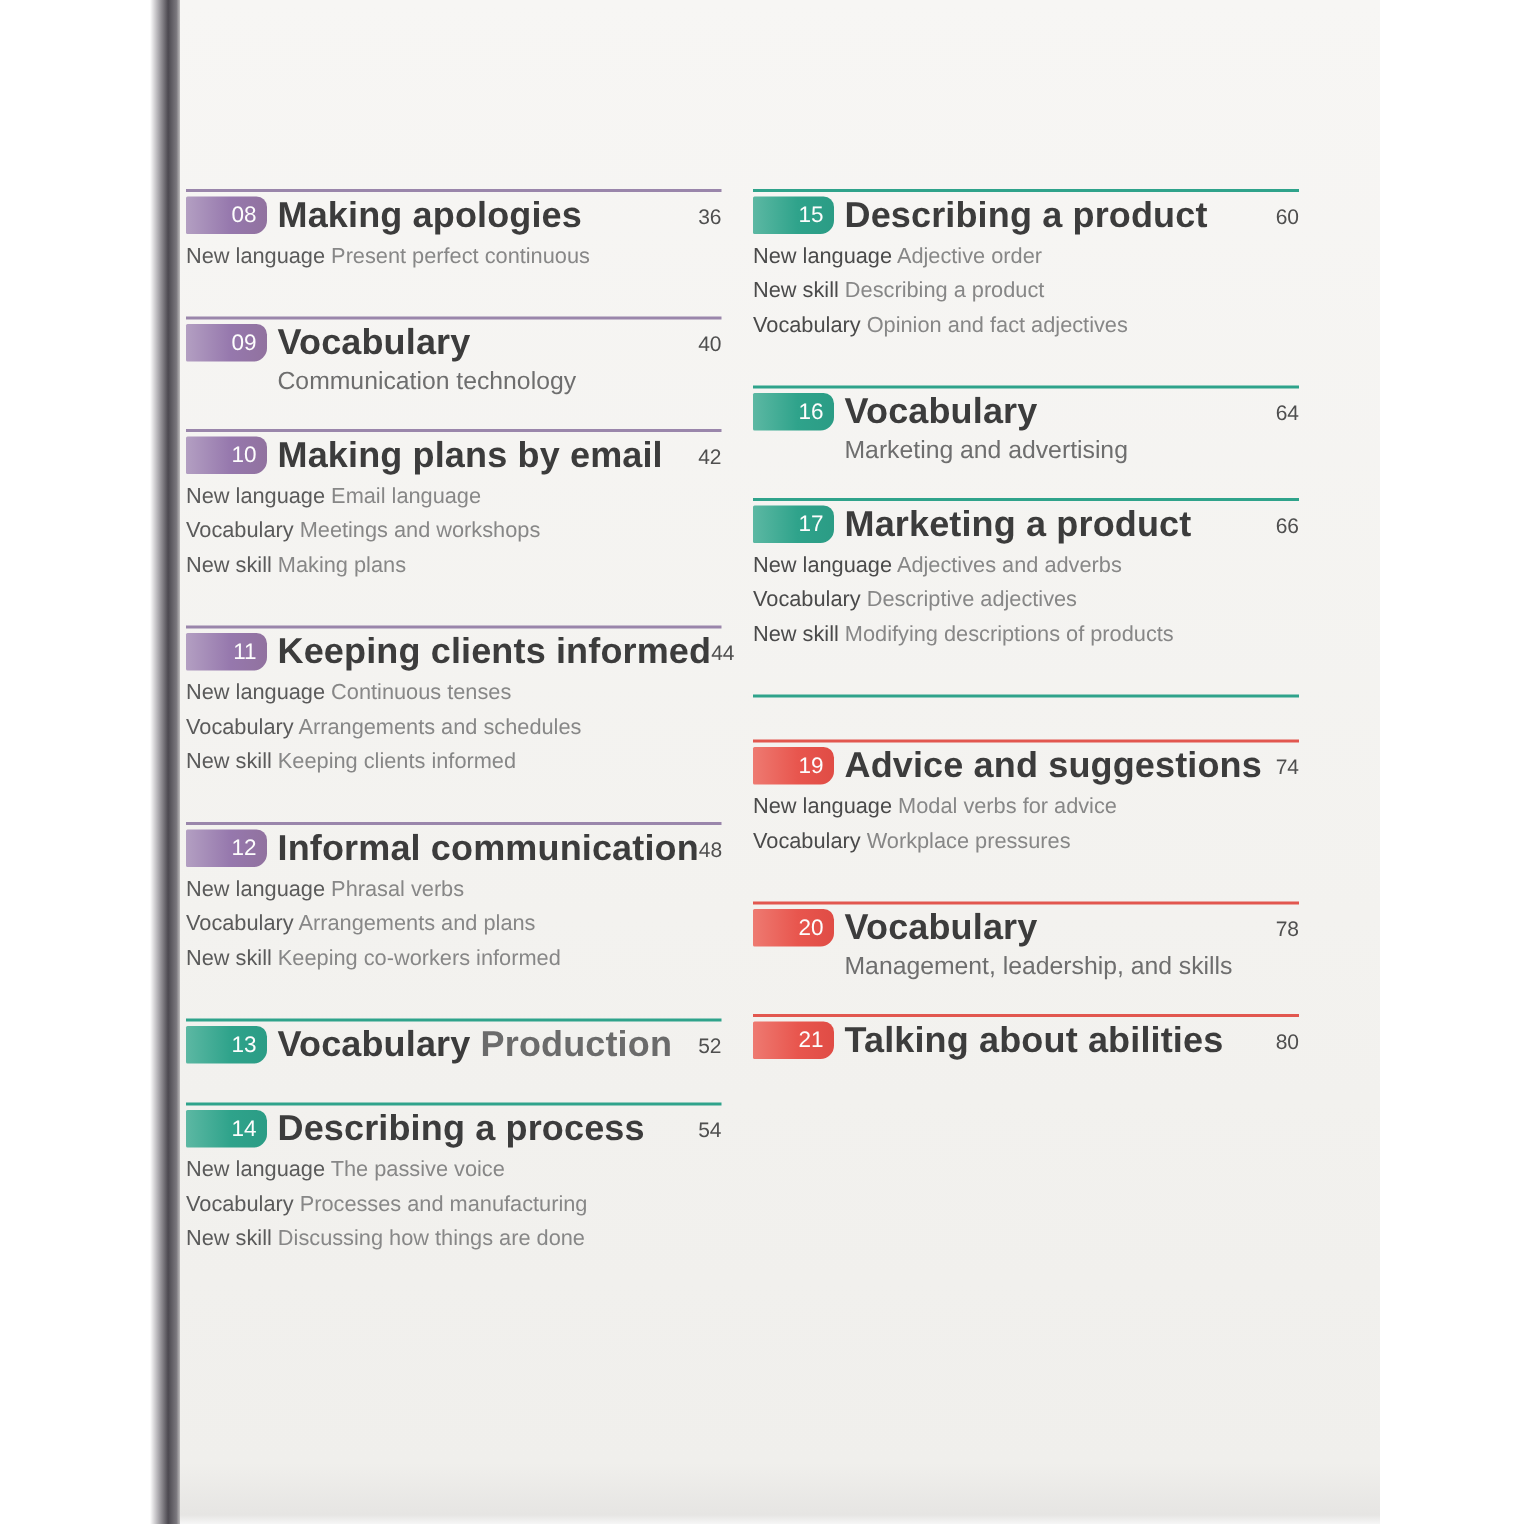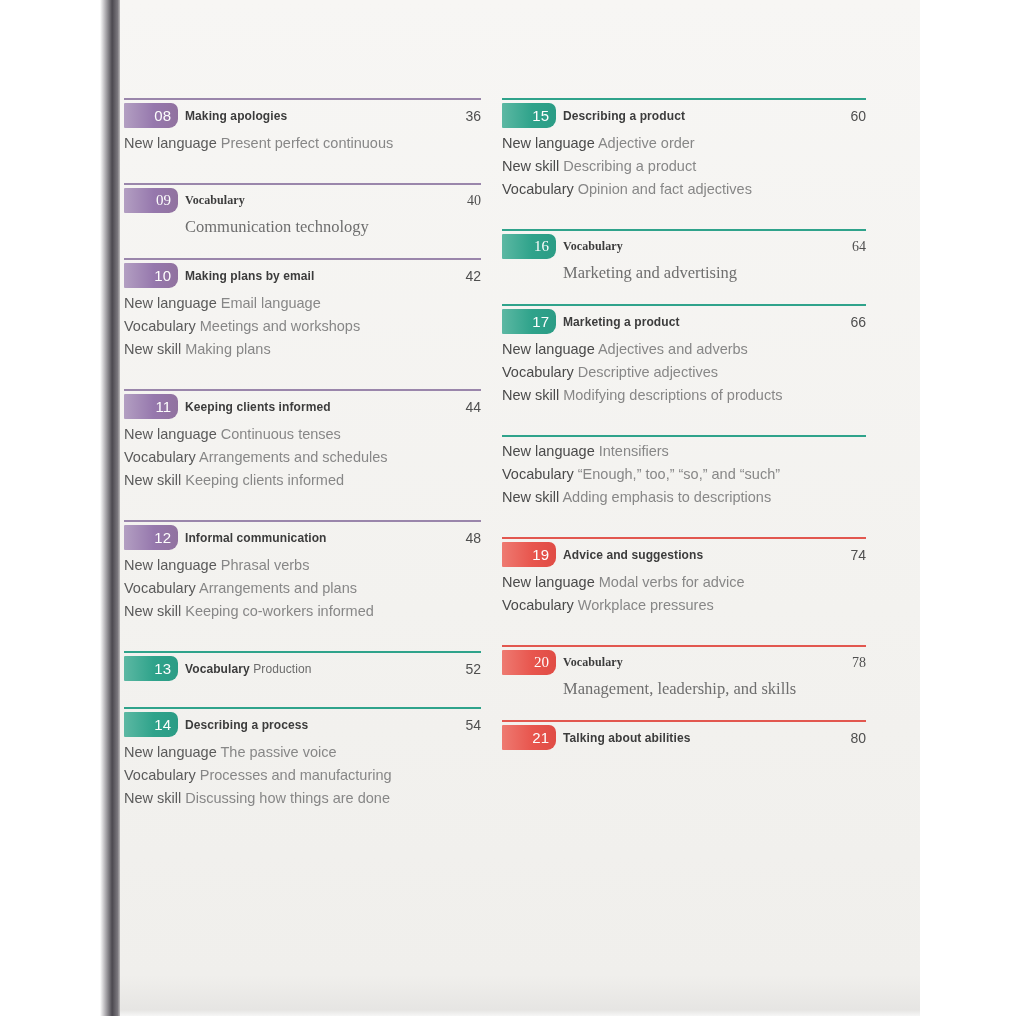--- a/index.html
+++ b/index.html
@@ -13,47 +13,47 @@
     position:absolute; left:100px; top:0; width:22px; height:1016px;
     background:linear-gradient(to right,#ffffff 0%,#b8b6ba 22%,#4c4950 55%,#7a777d 80%,#f4f3f0 100%);
   }
 
   
   .page {
     position:absolute; left:120px; top:0; width:800px; height:1016px;
     background:linear-gradient(to bottom,#f7f6f4 0%,#f3f2ef 60%,#f0efec 96%,#e6e5e3 99.4%,#f6f6f6 100%);
   }
 
-  .toc { display:flex; gap:21px; padding:98px 0 0 4px; }
+  .toc { display:flex; gap:21px; padding:98px 0 0 4px;margin-top:28px; }
   .col-left  { width:357px; }
   .col-right { width:364px; }
 
   .entry { }
   .rule { border-top:2px solid; }
   .head { display:flex; align-items:center; height:27px; margin-top:2px; }
   .badge {
     width:54px; height:25px; flex:0 0 54px;
     display:flex; align-items:center; justify-content:flex-end;
     padding-right:7px; color:#fdfdfd; font-size:15px;
     border-radius:1px 7px 9px 1px;
   }
-  .title { margin-left:7px; font-size:12px; font-weight:bold; color:#3c3c3c; letter-spacing:.1px; white-space:nowrap; }
-  .title .suffix { font-weight:normal; color:#6b6b6b; }
+  .title { margin-left:7px; font-size:24px; font-weight:bold; color:#3c3c3c; letter-spacing:.1px; white-space:nowrap; }
+  .title .suffix { font-weight:bold; color:#6b6b6b; }
   .pagenum { margin-left:auto; font-size:14px; color:#4f4f4f; }
 
   .subtitle { padding-left:61px; font-size:16.5px; color:#6e6e6e; line-height:25px; white-space:nowrap; }
 
   .subs { margin-top:3px; }
   .sub { font-size:14.5px; line-height:23px; white-space:nowrap; }
   .sub .lbl { font-weight:normal; color:#4a4a4a; }
   .sub .val { color:#878787; }
 
   
   .entry--subs     { margin-bottom:28px; }
-  .entry--subtitle { margin-bottom:19px;font-family:Liberation Serif, serif; }
+  .entry--subtitle { margin-bottom:19px; }
   .entry--bare     { margin-bottom:25px; }
 
   
   .c-purple .rule { border-color:#9a86ab; }
   .c-purple .badge { background:linear-gradient(to right,#b39fc2 0%,#9678ad 55%,#91729f 100%); }
   .c-teal .rule { border-color:#2fa38b; }
   .c-teal .badge { background:linear-gradient(to right,#5cb8a3 0%,#2fa38b 55%,#2b9c85 100%); }
   .c-red .rule { border-color:#e2574f; }
   .c-red .badge { background:linear-gradient(to right,#ee7a71 0%,#e8564e 55%,#e04c45 100%); }
 
@@ -180,25 +180,20 @@
               <span class="pagenum">66</span>
             </div>
             <div class="subs">
               <div class="sub"><span class="lbl">New language</span><span class="val"> Adjectives and adverbs</span></div>
               <div class="sub"><span class="lbl">Vocabulary</span><span class="val"> Descriptive adjectives</span></div>
               <div class="sub"><span class="lbl">New skill</span><span class="val"> Modifying descriptions of products</span></div>
             </div>
           </section>
           <section class="entry entry--subs c-teal">
             <div class="rule"></div>
-            <div class="subs">
-              <div class="sub"><span class="lbl">New language</span><span class="val"> Intensifiers</span></div>
-              <div class="sub"><span class="lbl">Vocabulary</span><span class="val"> “Enough,” too,” “so,” and “such”</span></div>
-              <div class="sub"><span class="lbl">New skill</span><span class="val"> Adding emphasis to descriptions</span></div>
-            </div>
           </section>
           <section class="entry entry--subs c-red">
             <div class="rule"></div>
             <div class="head">
               <span class="badge">19</span>
               <span class="title">Advice and suggestions</span>
               <span class="pagenum">74</span>
             </div>
             <div class="subs">
               <div class="sub"><span class="lbl">New language</span><span class="val"> Modal verbs for advice</span></div>

